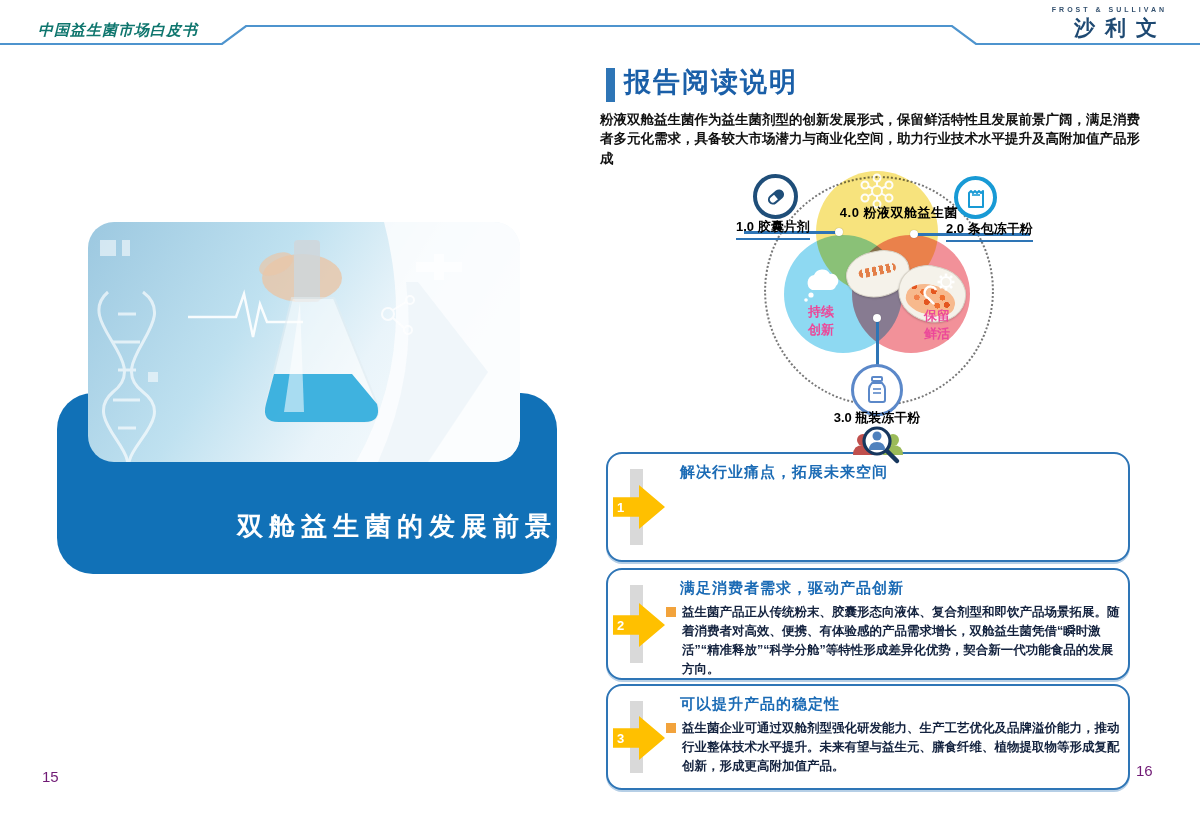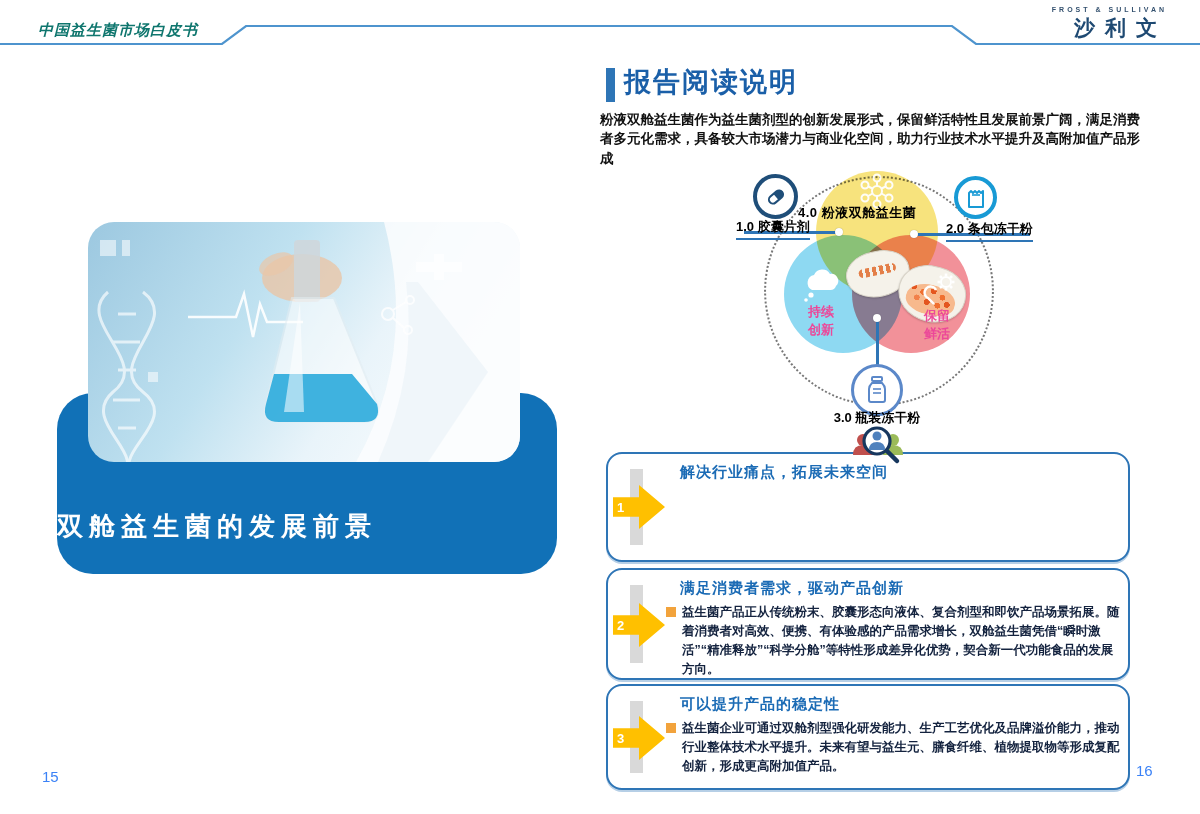--- a/index.html
+++ b/index.html
@@ -10,24 +10,24 @@
   
   .hdr-title{left:38px;top:21px;font-size:15px;font-weight:bold;font-style:italic;
              color:#0f766e;letter-spacing:1px;}
   .hdr-line{left:0;top:0;width:1200px;height:60px;pointer-events:none;}
   .logo{left:1035px;top:6px;width:132px;text-align:right;}
   .logo-top{font-size:7px;letter-spacing:3px;color:#33506E;font-weight:bold;}
   .logo-main{font-size:21px;font-weight:bold;color:#1E4972;letter-spacing:10px;margin-top:1px;}
 
   
   .banner{left:57px;top:393px;width:500px;height:181px;background:#1171B7;border-radius:36px;}
-  .banner-text{position:absolute;left:0;right:0;bottom:30px;text-align:left;color:#fff;
+  .banner-text{position:absolute;left:0;right:0;bottom:30px;text-align:right;color:#fff;
                font-size:26px;font-weight:bold;letter-spacing:6px;}
   .photo{left:88px;top:222px;width:432px;height:240px;border-radius:26px;overflow:hidden;z-index:2;}
-  .pagenum{font-size:15px;color:#3b82f6;}
+  .pagenum{font-size:15px;color:#701a75;}
   .pn-left{left:42px;top:768px;}
   .pn-right{left:1136px;top:762px;}
 
   
   .sec-bar{left:606px;top:68px;width:9px;height:34px;background:#2E75B6;}
   .sec-title{left:624px;top:64px;font-size:27px;font-weight:bold;color:#1A5FA8;letter-spacing:2px;}
   .intro{left:600px;top:110px;width:552px;font-size:13.5px;line-height:1.44;color:#111;
          font-weight:600;}
 
   
@@ -54,21 +54,21 @@
                         radial-gradient(circle 3px at 42px 16px,#e4561f 95%,transparent),
                         #f7b98d;}
 
   .icon-ring{border-radius:50%;background:#fff;box-sizing:border-box;display:flex;
              align-items:center;justify-content:center;z-index:4;}
   .ring-capsule{left:753px;top:174px;width:45px;height:45px;border:4px solid #1F4E79;}
   .ring-sachet{left:954px;top:176px;width:43px;height:43px;border:4px solid #189AD5;}
   .ring-bottle{left:851px;top:364px;width:52px;height:52px;border:3.5px solid #5B88C9;}
 
   .vlabel{font-size:13px;font-weight:bold;color:#000;z-index:4;}
-  .lbl-40{left:798px;top:204px;width:160px;text-align:left;letter-spacing:0.5px;}
+  .lbl-40{left:798px;top:204px;width:160px;text-align:right;letter-spacing:0.5px;}
   .lbl-10{left:736px;top:218px;border-bottom:2.5px solid #2E75B6;padding-bottom:2px;}
   .lbl-20{left:946px;top:220px;border-bottom:2.5px solid #2E75B6;padding-bottom:2px;}
   .lbl-30{left:817px;top:409px;width:120px;text-align:center;}
 
   .conn{background:#2E75B6;z-index:3;}
   .conn-left{left:744px;top:231px;width:96px;height:2.5px;}
   .conn-right{left:914px;top:233px;width:116px;height:2.5px;}
   .conn-down{left:876px;top:317px;width:2.5px;height:50px;}
   .conn-dot{width:8px;height:8px;border-radius:50%;background:#fff;z-index:4;box-shadow:0 0 1px rgba(0,0,0,.4);}
 

